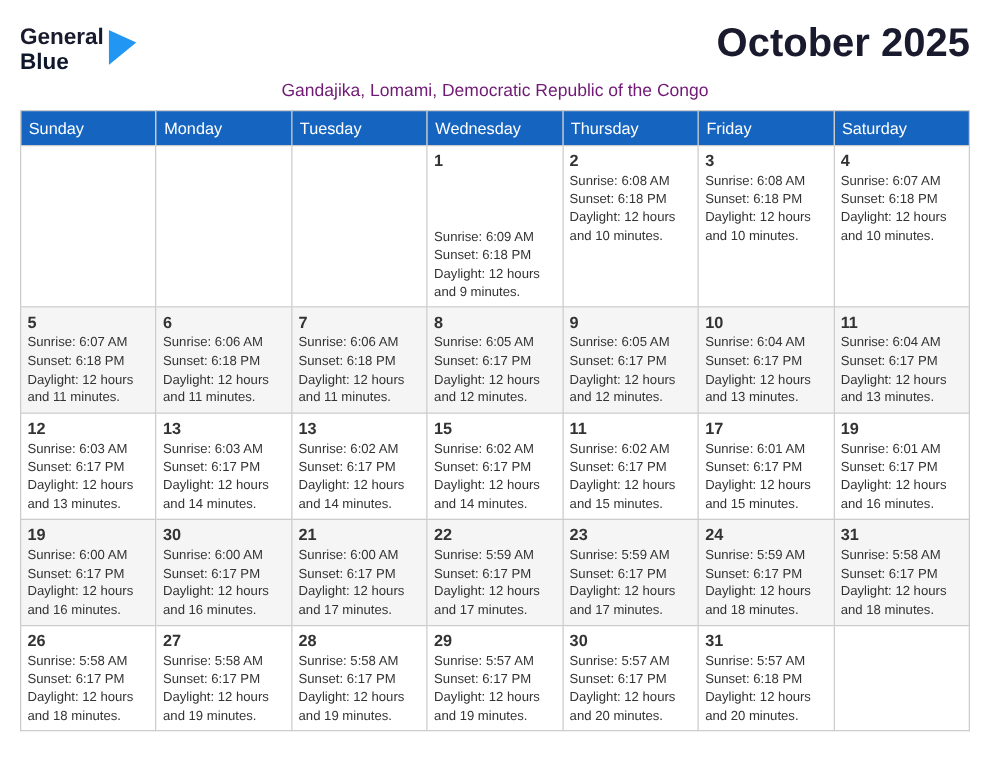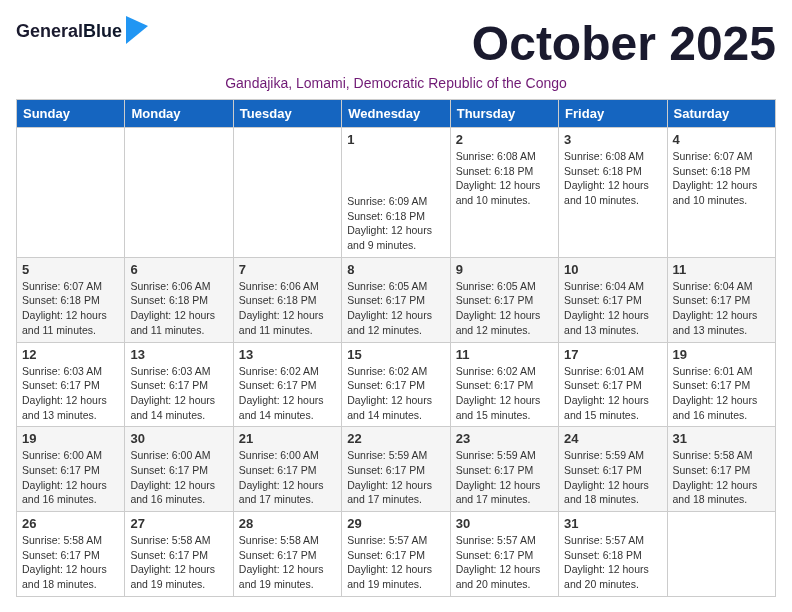--- a/index.html
+++ b/index.html
@@ -28,42 +28,42 @@
       color: #1a1a2e;
       line-height: 1.1;
     }
     .logo-blue {
       font-size: 18px;
       font-weight: bold;
       color: #0f172a;
       line-height: 1.1;
     }
     .month-title {
-      font-size: 48px;
+      font-size: 32px;
       color: #1a1a2e;
       font-weight: bold;
       text-align: right;
     }
     .subtitle {
       font-size: 14px;
       color: #701a75;
       text-align: center;
       margin-bottom: 8px;
     }
     .calendar {
       width: 100%;
       border-collapse: collapse;
     }
     .calendar th {
       background: #1565c0;
       color: #fff;
       text-align: left;
       padding: 6px 6px;
       font-size: 13px;
-      font-weight: bold;
+      font-weight: normal;
       border: 1px solid #ccc;
     }
     .calendar td {
       vertical-align: top;
       border: 1px solid #ccc;
       padding: 4px 5px;
       width: 108px;
       min-height: 80px;
       background: #fff;
     }
@@ -85,21 +85,21 @@
     .empty-cell {
       background: #fff !important;
     }
   </style>
 </head>
 <body>
 
 <div class="header-area">
   <div class="logo">
     <div style="display:flex;align-items:center;gap:2px;">
-      <div style="display:flex;">
+      <div style="display:flex;flex-direction:column;">
         <span class="logo-general">General</span>
         <span class="logo-blue">Blue</span>
       </div>
       <svg width="22" height="28" viewBox="0 0 22 28" style="margin-left:2px;margin-top:-4px;">
         <polygon points="0,0 22,10 0,28" fill="#2196f3"></polygon>
       </svg>
     </div>
   </div>
   <div>
     <div class="month-title">October 2025</div>

